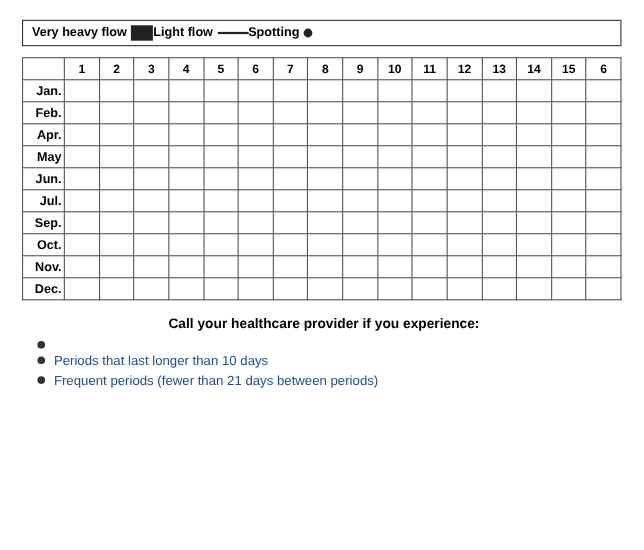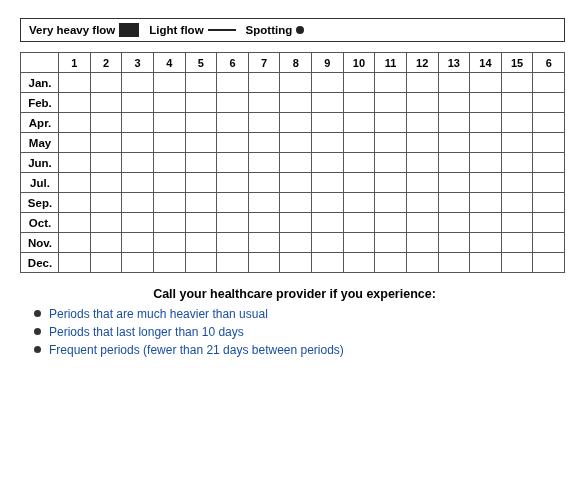--- a/index.html
+++ b/index.html
@@ -11,21 +11,20 @@
       padding: 18px 20px;
     }
 
     
     .legend {
       display: flex;
       align-items: center;
       border: 1.5px solid #333;
       padding: 4px 8px;
       margin-bottom: 10px;
-      gap: 10px;
       flex-wrap: wrap;
     }
     .legend-item {
       display: flex;
       align-items: center;
       gap: 4px;
       font-size: 11.5px;
       font-weight: bold;
     }
     .legend-block-filled {
@@ -69,21 +68,21 @@
       padding: 2px 2px;
       min-width: 18px;
       height: 20px;
       font-weight: normal;
     }
     .flow-table th {
       font-weight: bold;
       background: #fff;
     }
     .flow-table td.month-label {
-      text-align: center;
+      text-align: right;
       padding-left: 3px;
       font-weight: bold;
       width: 38px;
     }
     .flow-table .header-row th {
       font-size: 11px;
     }
 
     
     .call-section {
@@ -351,21 +350,20 @@
         <td></td>
       </tr>
     </tbody>
 </table>
 
 <div class="call-section">
   <div class="call-title">Call your healthcare provider if you experience:</div>
   <ul>
     <li>
       <div class="bullet"></div>
-      <span>Periods that are much heavier than usual</span>
     </li>
     <li>
       <div class="bullet"></div>
       <span>Periods that last longer than 10 days</span>
     </li>
     <li>
       <div class="bullet"></div>
       <span>Frequent periods (fewer than 21 days between periods)</span>
     </li>
   </ul>

